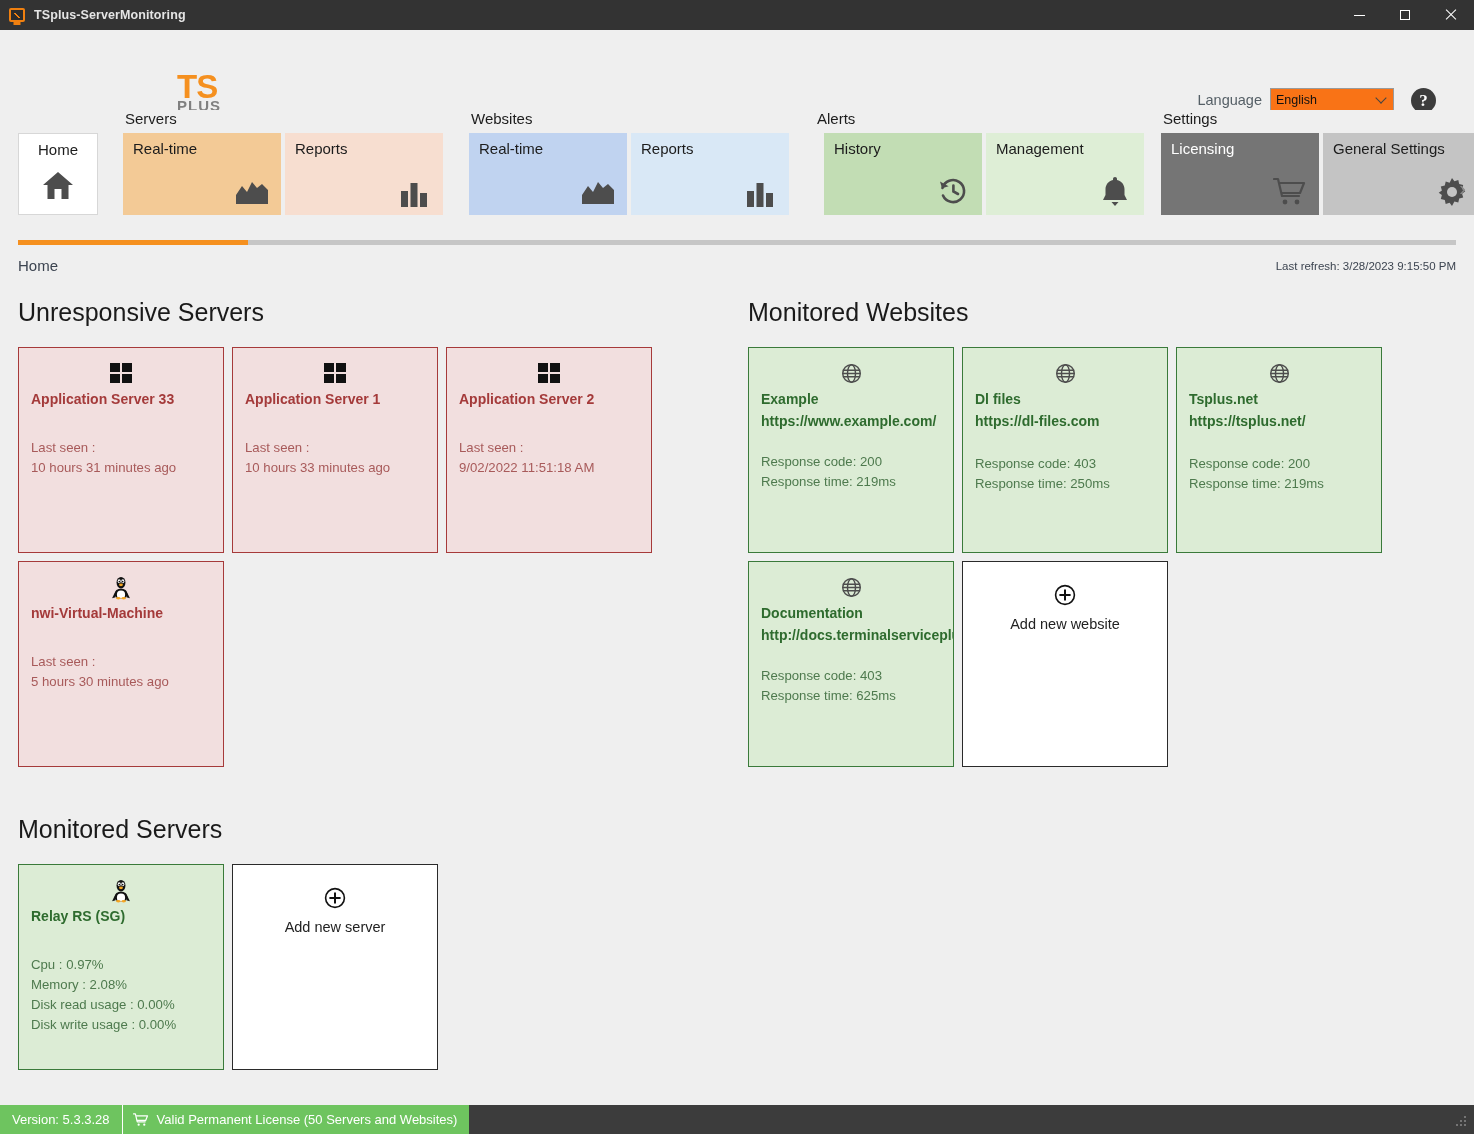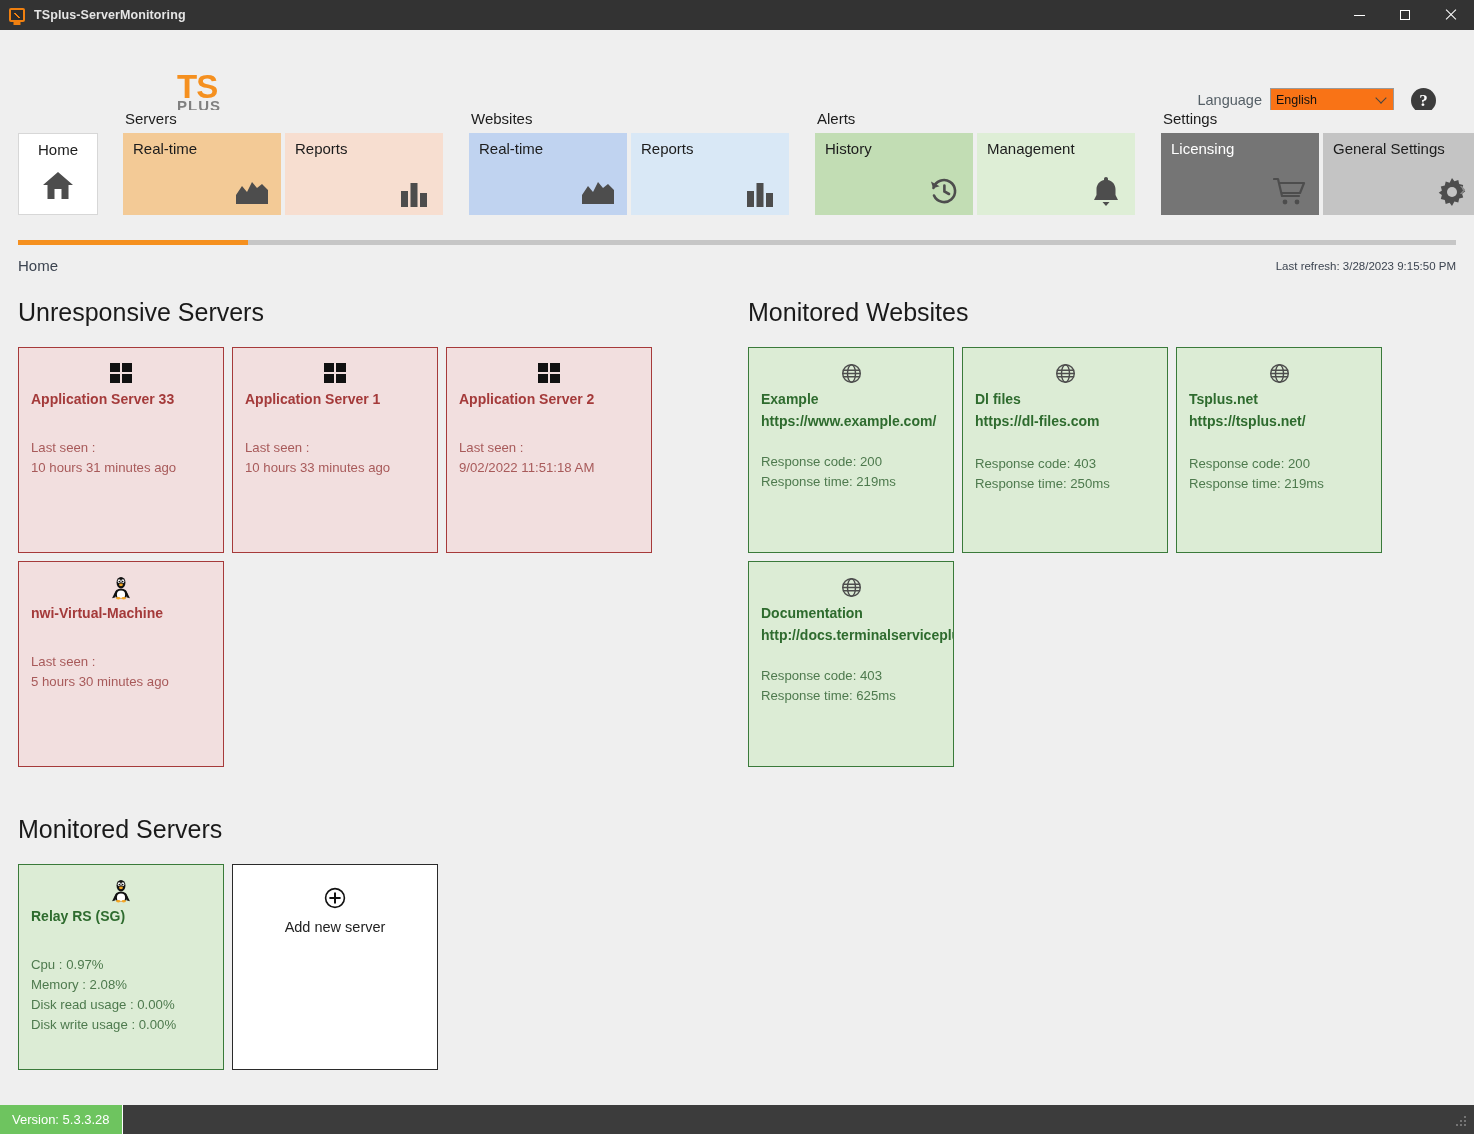--- a/index.html
+++ b/index.html
@@ -98,21 +98,21 @@
     width: 80px; background:#ffffff; border:1px solid #d7d7d7;
     padding: 7px 0 0 0; text-align:center;
   }
   .tile.home .tile-icon { position:static; margin: 10px auto 0; }
 
   
   .c-srv1 { background:#f3ca96; }
   .c-srv2 { background:#f7ded0; }
   .c-web1 { background:#c0d3f0; }
   .c-web2 { background:#d9e8f6; }
-  .c-alr1 { background:#c2ddb4; }
+  .c-alr1 { background:#c2ddb4;margin-left:9px; }
   .c-alr2 { background:#deeed6; }
   .c-set1 { background:#757575; }
   .c-set2 { background:#c4c4c4; }
 
   .scroll-chevron {
     position:absolute; right: 8px; top: 68px; color:#8a8a8a; font-size: 20px; line-height:1;
   }
 
   
   .progressline { margin: 0 18px; height: 5px; background:#c6c6c6; position:relative; }
@@ -499,20 +499,29 @@
             </svg>
           </div>
           <div class="card-name">Documentation</div>
           <div class="card-name">http://docs.terminalserviceplus.com</div>
           <div class="card-body nm">
             <div>Response code: 403</div>
             <div>Response time: 625ms</div>
           </div>
         </div>
 
+        <div class="card add">
+          <div class="card-icon">
+            <svg class="icon-plus" viewBox="0 0 22 22" fill="none" stroke="#111" stroke-width="1.6">
+              <circle cx="11" cy="11" r="9.4"></circle>
+              <path d="M11 5.4 L11 16.6 M5.4 11 L16.6 11" stroke-width="2"></path>
+            </svg>
+          </div>
+          <div class="add-label">Add new website</div>
+        </div>
 
       </div>
     </div>
 
   </div>
 
   <div>
     <h2 class="section-title" style="margin-top:48px;">Monitored Servers</h2>
     <div class="cardgrid">
 
@@ -553,20 +562,29 @@
       </div>
 
     </div>
   </div>
 </div>
 
 <div class="statusbar">
   <div class="seg ver">
     <span>Version: 5.3.3.28</span>
   </div>
+  <div class="seg lic">
+    <svg class="cart" viewBox="0 0 34 30" fill="none" stroke="#ffffff" stroke-width="2.6" stroke-linecap="round" stroke-linejoin="round">
+      <path d="M1 2 L5 2 L9 19 L26 19"></path>
+      <path d="M7.5 6 L31 6 L27 16 L9.2 16"></path>
+      <circle cx="12" cy="25" r="2.4" fill="#ffffff" stroke="none"></circle>
+      <circle cx="24" cy="25" r="2.4" fill="#ffffff" stroke="none"></circle>
+    </svg>
+    <span>Valid Permanent License (50 Servers and Websites)</span>
+  </div>
   <div class="grip">
     <i class="hide"></i>
       <i class="hide"></i>
       <i></i>
     <i class="hide"></i>
       <i></i>
       <i></i>
     <i></i>
       <i></i>
       <i></i>

